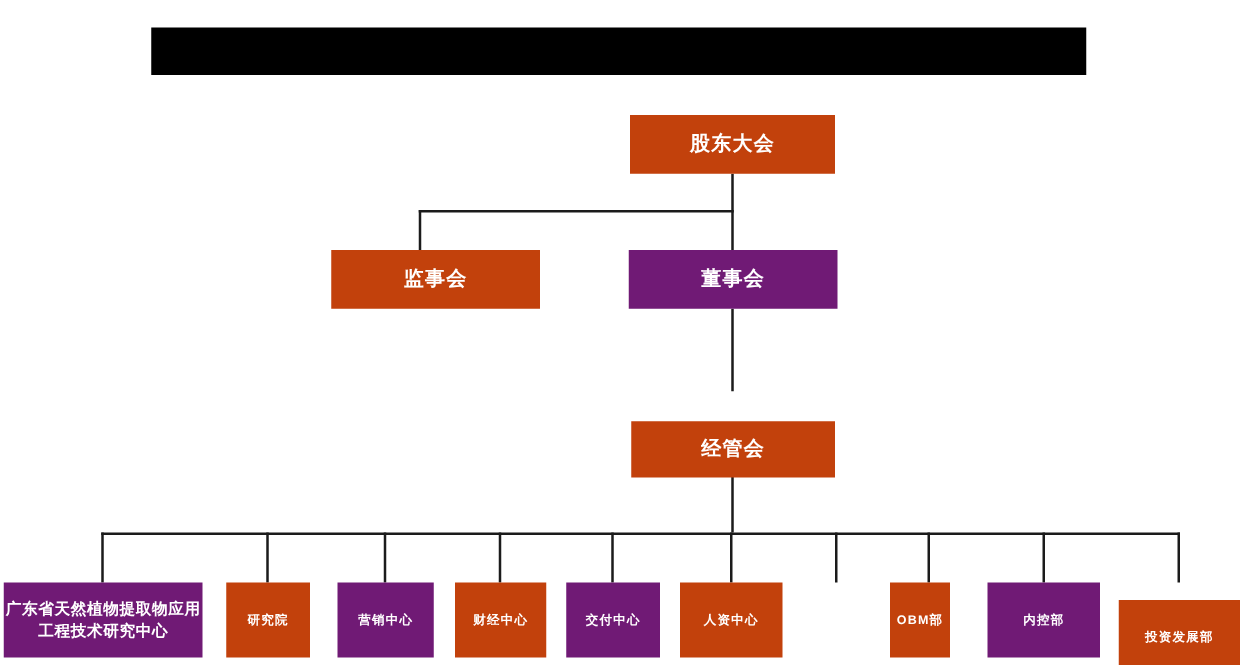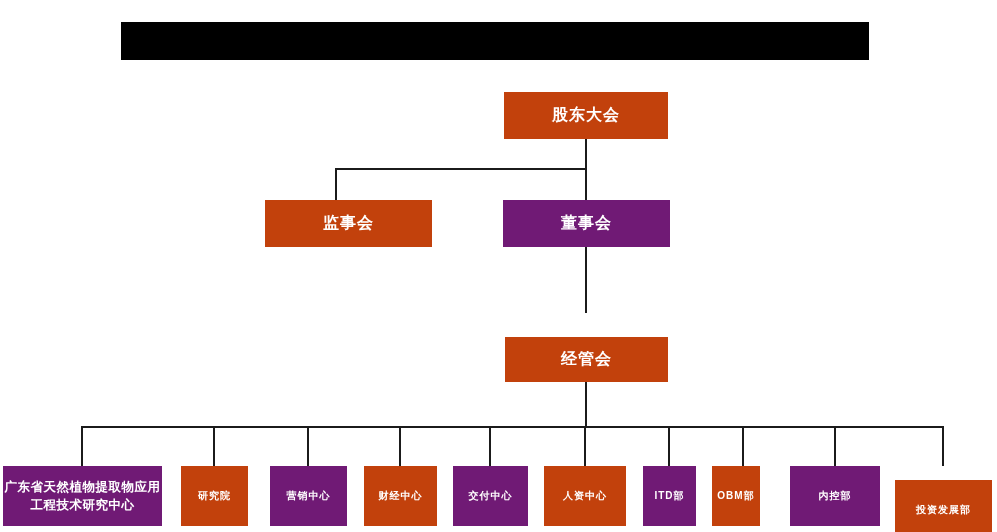--- a/index.html
+++ b/index.html
@@ -95,23 +95,20 @@
   </div>
   <div class="node dark dept" style="left:364px; top:466px; width:73px; height:60px;">
     <span>财经中心</span>
   </div>
   <div class="node light dept" style="left:453px; top:466px; width:75px; height:60px;">
     <span>交付中心</span>
   </div>
   <div class="node dark dept" style="left:544px; top:466px; width:82px; height:60px;">
     <span>人资中心</span>
   </div>
-  <div class="node light dept" style="left:643px; top:466px; width:53px; height:60px;">
-    <span>ITD部</span>
-  </div>
   <div class="node dark dept" style="left:712px; top:466px; width:48px; height:60px;">
     <span>OBM部</span>
   </div>
   <div class="node light dept" style="left:790px; top:466px; width:90px; height:60px;">
     <span>内控部</span>
   </div>
   <div class="node dark dept" style="left:895px; top:480px; width:97px; height:60px;">
     <span>投资发展部</span>
   </div>
 

